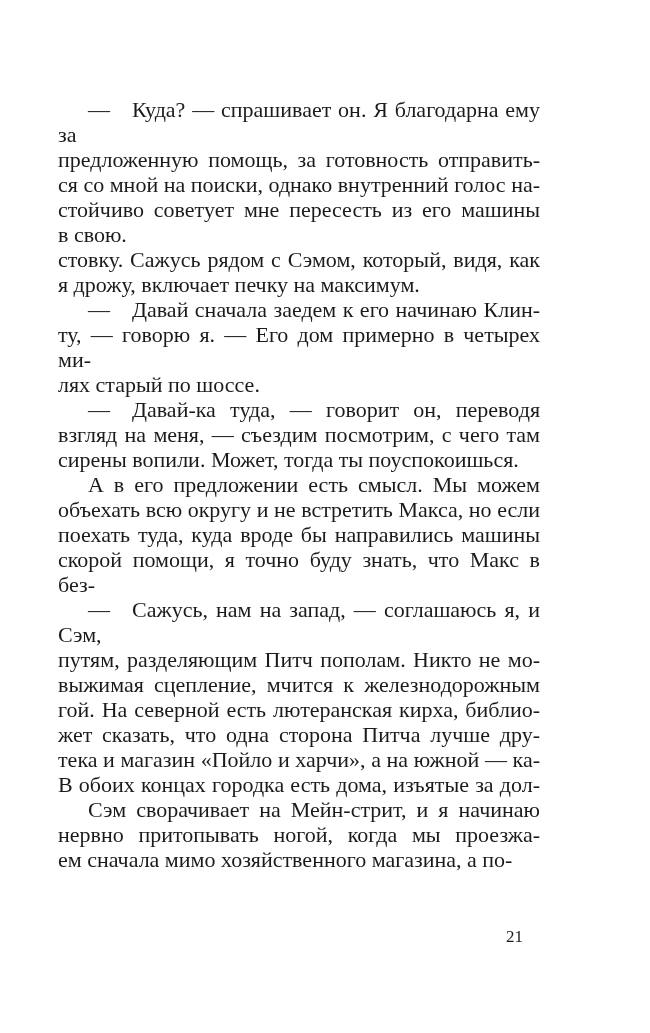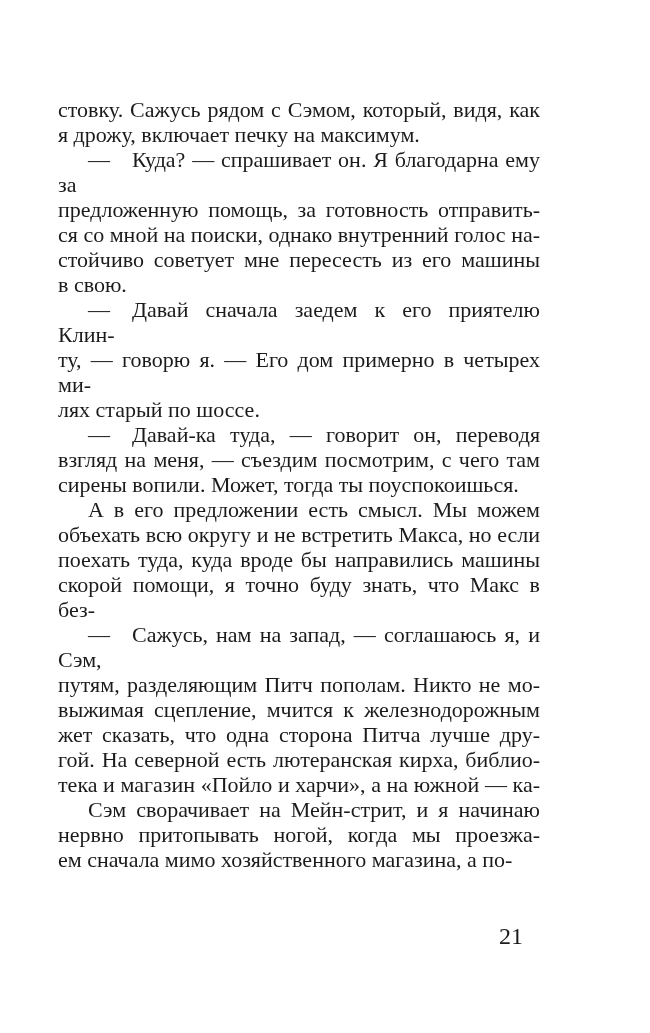--- a/index.html
+++ b/index.html
@@ -42,64 +42,65 @@
     text-align-last: left;
   }
   .folio {
     position: absolute;
     left: 58px;
     top: 924px;
     width: 482px;
     box-sizing: border-box;
     padding-right: 17px;
     text-align: right;
-    font-size: 24px;
+    font-size: 17px;
     line-height: 25px;
     color: #1b1b1b;
   }
 </style>
 </head>
 <body>
 
 <div class="page">
   <div class="text-block" id="text-block">
-      <p class="para">
-        <span class="line">стовку. Сажусь рядом с Сэмом, который, видя, как</span>
-        <span class="line last">я дрожу, включает печку на максимум.</span>
-      </p>
       <p class="para indent">
         <span class="line">— Куда? — спрашивает он. Я благодарна ему за</span>
         <span class="line">предложенную помощь, за готовность отправить-</span>
         <span class="line">ся со мной на поиски, однако внутренний голос на-</span>
         <span class="line">стойчиво советует мне пересесть из его машины</span>
         <span class="line last">в свою.</span>
       </p>
+      <p class="para">
+        <span class="line">стовку. Сажусь рядом с Сэмом, который, видя, как</span>
+        <span class="line last">я дрожу, включает печку на максимум.</span>
+      </p>
       <p class="para indent">
-        <span class="line">— Давай сначала заедем к его приятелю Клин-</span>
+        <span class="line">— Давай сначала заедем к его начинаю Клин-</span>
         <span class="line">ту, — говорю я. — Его дом примерно в четырех ми-</span>
         <span class="line last">лях старый по шоссе.</span>
       </p>
       <p class="para indent">
         <span class="line">— Давай-ка туда, — говорит он, переводя</span>
         <span class="line">взгляд на меня, — съездим посмотрим, с чего там</span>
         <span class="line last">сирены вопили. Может, тогда ты поуспокоишься.</span>
       </p>
       <p class="para indent">
         <span class="line">А в его предложении есть смысл. Мы можем</span>
         <span class="line">объехать всю округу и не встретить Макса, но если</span>
         <span class="line">поехать туда, куда вроде бы направились машины</span>
         <span class="line">скорой помощи, я точно буду знать, что Макс в без-</span>
       </p>
       <p class="para indent">
         <span class="line">— Сажусь, нам на запад, — соглашаюсь я, и Сэм,</span>
         <span class="line">путям, разделяющим Питч пополам. Никто не мо-</span>
         <span class="line">выжимая сцепление, мчится к железнодорожным</span>
+        <span class="line">гой. На северной есть лютеранская кирха, библио-</span>
         <span class="line">жет сказать, что одна сторона Питча лучше дру-</span>
-        <span class="line">гой. На северной есть лютеранская кирха, библио-</span>
         <span class="line">тека и магазин «Пойло и харчи», а на южной — ка-</span>
+        <span class="line">В обоих концах городка есть дома, изъятые за дол-</span>
       </p>
       <p class="para indent">
         <span class="line">Сэм сворачивает на Мейн-стрит, и я начинаю</span>
         <span class="line">нервно притопывать ногой, когда мы проезжа-</span>
         <span class="line last">ем сначала мимо хозяйственного магазина, а по-</span>
       </p>
     </div>
   <div class="folio">21</div>
 </div>
 

